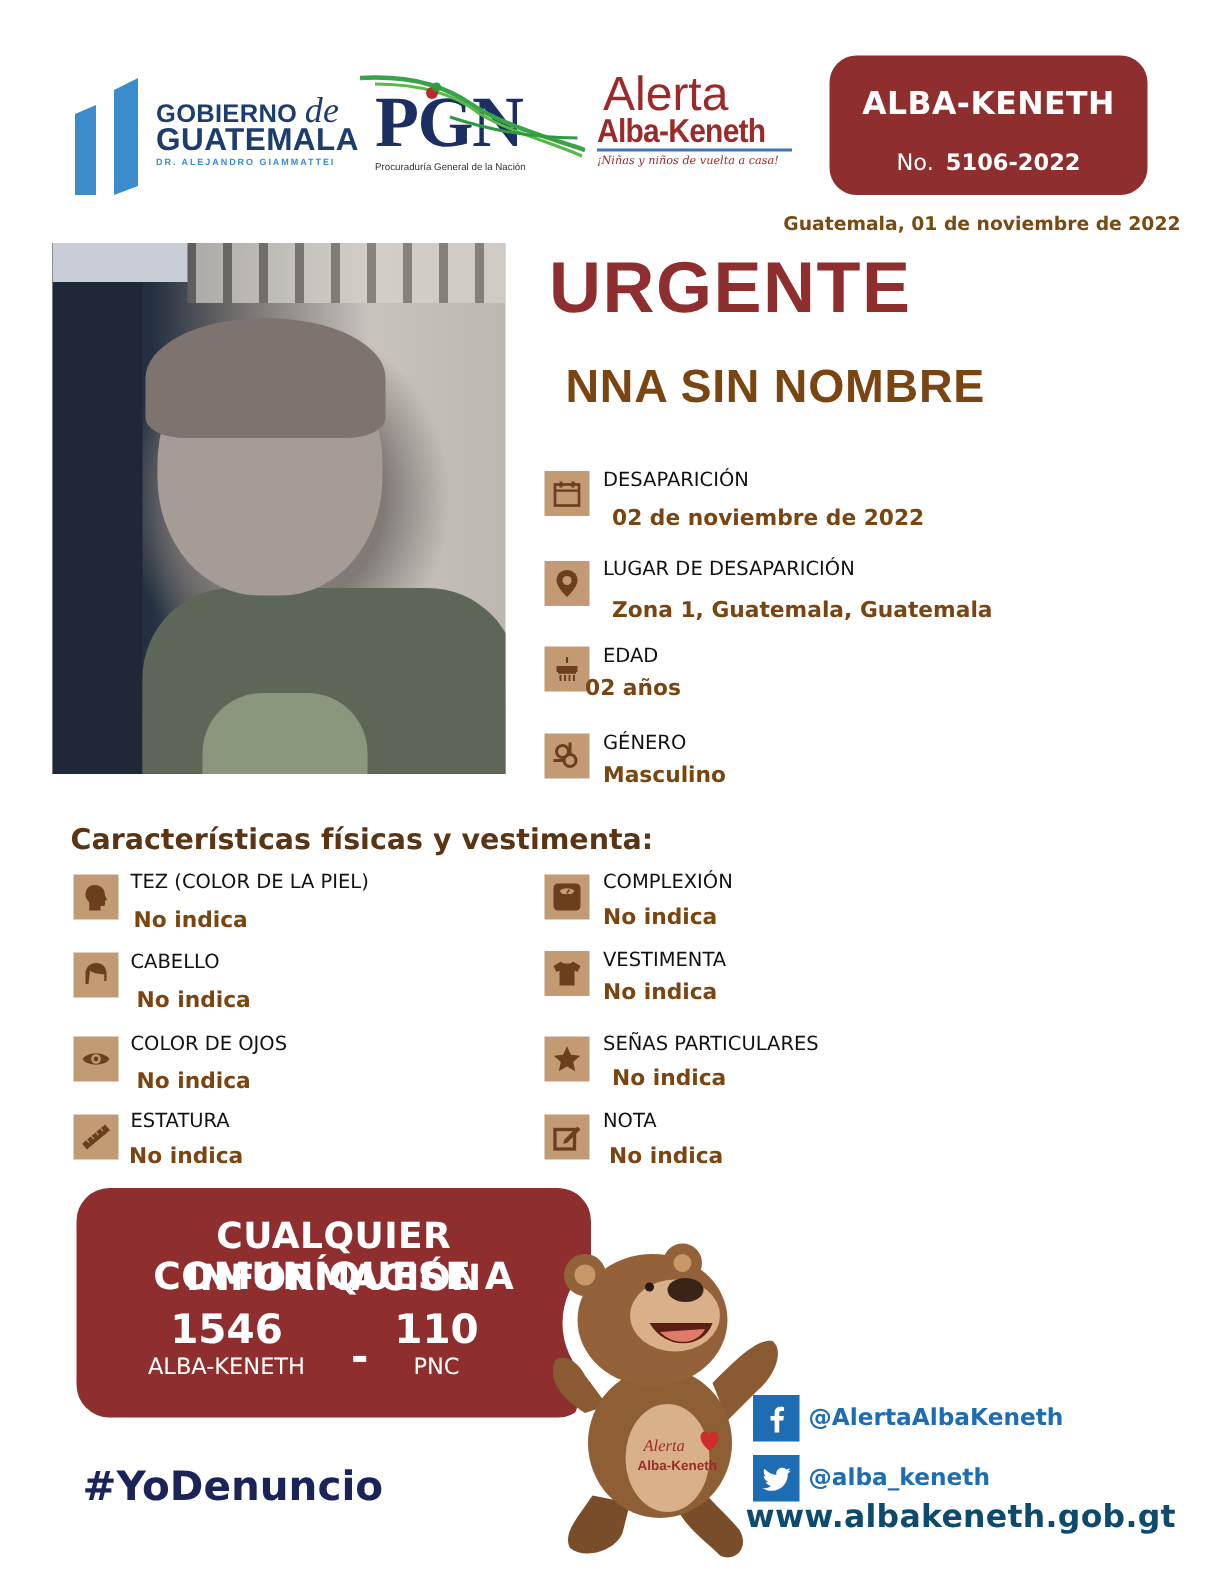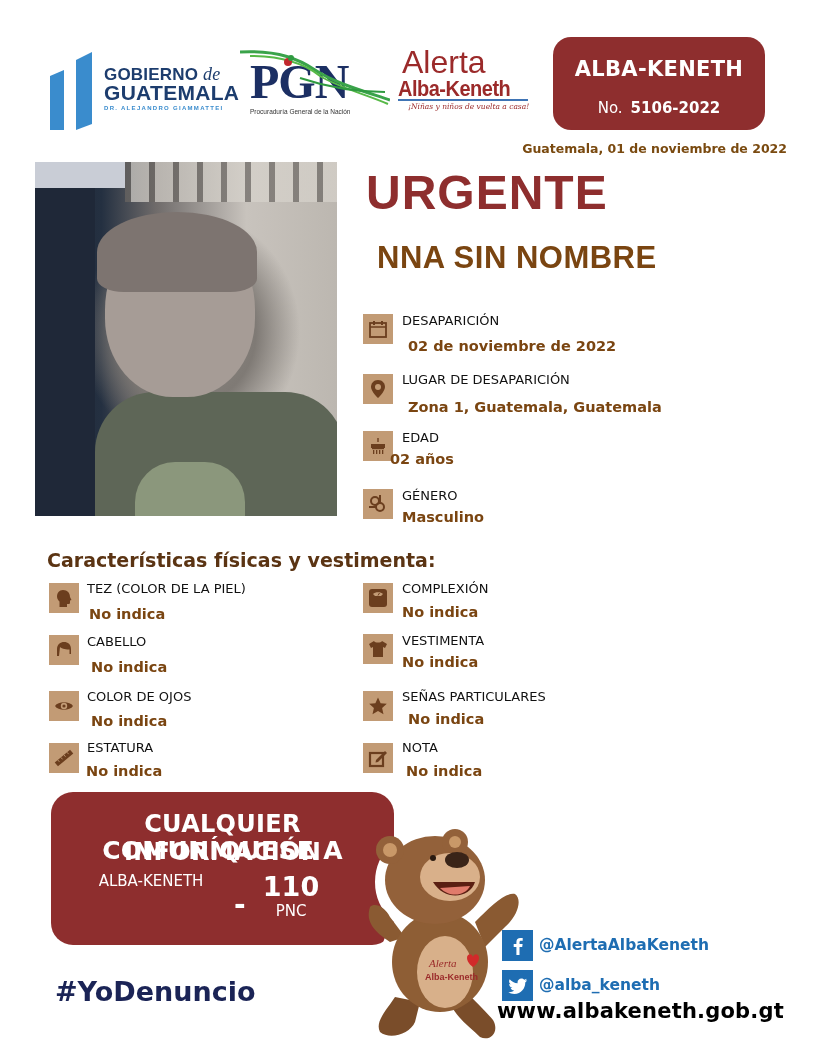--- a/index.html
+++ b/index.html
@@ -5,33 +5,33 @@
   * { box-sizing: border-box; margin: 0; padding: 0; }
   html, body { width: 815px; height: 1054px; background: #ffffff; overflow: hidden; }
   body { position: relative; font-family: "DejaVu Sans", "Liberation Sans", sans-serif; }
 
   .abs { position: absolute; }
 
   
   .gob-bars { left: 50px; top: 52px; width: 44px; height: 78px; }
   .gob-text { left: 104px; top: 66px; color: #1d3d6e; }
   .gob-l1 { font-family: "Liberation Sans", sans-serif; font-weight: 700; font-size: 17px; letter-spacing: 0.2px; line-height: 17px; }
-  .gob-l1 .de { font-family: "Liberation Serif", serif; font-style: italic; font-weight: 400; font-size: 18px; }
+  .gob-l1 .de { font-family: "Liberation Serif", serif; font-style: italic; font-weight: 400; font-size: 24px; }
   .gob-l2 { font-family: "Liberation Sans", sans-serif; font-weight: 700; font-size: 21px; line-height: 20px; letter-spacing: 0.3px; }
   .gob-l3 { font-family: "Liberation Sans", sans-serif; font-weight: 700; font-size: 6px; color: #3a8ccd; letter-spacing: 1.3px; margin-top: 2px; }
 
   .pgn { left: 240px; top: 48px; width: 150px; height: 70px; }
   .pgn-letters { position: absolute; left: 10px; top: 10px; font-family: "Liberation Serif", serif; font-weight: 700; font-size: 48px; color: #1c2f63; letter-spacing: -1px; line-height: 48px; }
   .pgn-sub { position: absolute; left: 10px; top: 60px; font-family: "Liberation Sans", sans-serif; font-size: 6.5px; color: #333; white-space: nowrap; }
 
   .ak-logo { left: 396px; top: 50px; width: 140px; height: 70px; }
   .ak-alerta { position: absolute; left: 6px; top: -6px; font-family: "Liberation Sans", sans-serif; font-size: 32px; color: #9b2a2a; font-weight: 400; line-height: 36px; }
   .ak-name { position: absolute; left: 2px; top: 26px; font-family: "Liberation Sans", sans-serif; font-weight: 700; font-size: 20px; color: #9b2a2a; letter-spacing: -0.5px; transform: scaleY(1.1); transform-origin: left top; }
   .ak-bar { position: absolute; left: 2px; top: 49px; width: 130px; height: 2px; background: #3f74b5; }
-  .ak-tag { position: absolute; left: 12px; top: 52px; font-family: "DejaVu Serif", serif; font-style: italic; font-size: 7.5px; color: #9b2a2a; white-space: nowrap; }
+  .ak-tag { position: absolute; left: 2px; top: 52px; font-family: "DejaVu Serif", serif; font-style: italic; font-size: 7.5px; color: #9b2a2a; white-space: nowrap; }
 
   .case-box { left: 553px; top: 37px; width: 212px; height: 93px; background: #8e2e2e; border-radius: 18px; color: #fff; text-align: center; }
   .case-title { margin-top: 20px; font-weight: 700; font-size: 21px; letter-spacing: 0.3px; }
   .case-no { margin-top: 18px; font-size: 15px; }
   .case-no b { font-weight: 700; margin-left: 8px; }
 
   .date-line { right: 28px; top: 141px; font-weight: 700; font-size: 12.5px; color: #7a4a10; }
 
   
   .photo { left: 35px; top: 162px; width: 302px; height: 354px; overflow: hidden;
@@ -71,21 +71,21 @@
   .num { font-weight: 700; font-size: 27px; line-height: 30px; }
   .num-sub { font-size: 15px; line-height: 18px; }
   .dash { position: absolute; left: 183px; top: 96px; font-weight: 700; font-size: 28px; }
 
   
   .bear { left: 355px; top: 822px; width: 170px; height: 225px; }
 
   
   .soc-icon { position: absolute; width: 31px; height: 31px; background: #1e6db2; display: flex; align-items: center; justify-content: center; color: #fff; }
   .soc-text { position: absolute; font-family: "DejaVu Sans", sans-serif; font-weight: 700; font-size: 15.5px; color: #1e6db2; white-space: nowrap; }
-  .website { left: 497px; top: 999px; font-family: "DejaVu Sans", sans-serif; font-weight: 700; font-size: 21px; color: #000000; white-space: nowrap; letter-spacing: 0.2px; }
+  .website { left: 497px; top: 999px; font-family: "DejaVu Sans", sans-serif; font-weight: 700; font-size: 21px; color: #0c4a6e; white-space: nowrap; letter-spacing: 0.2px; }
   .hashtag { left: 55px; top: 976px; font-family: "DejaVu Sans", sans-serif; font-weight: 700; font-size: 27px; color: #1b2456; white-space: nowrap; }
 </style>
 </head>
 <body>
 
 <svg class="abs gob-bars" viewBox="0 0 44 78">
   <polygon points="0,24 14,18 14,78 0,78" fill="#3a8ccd"></polygon>
   <polygon points="26,8 42,0 42,72 26,78" fill="#3a8ccd"></polygon>
 </svg>
 <div class="abs gob-text">
@@ -252,20 +252,21 @@
       <path d="M8 12 L17 3 L19 5 L10 14 L7.5 14.5 Z" fill="#6b3e1e"></path>
     </svg>
 </div>
 <div class="lbl" style="left:402px;top:740px">NOTA</div>
 <div class="val" style="left:406px;top:763px">No indica</div>
 
 <div class="abs contact">
   <div class="contact-l1">CUALQUIER INFORMACIÓN</div>
   <div class="contact-l2">COMUNÍQUESE A</div>
   <div class="num-a">
+    <div class="num">1546</div>
     <div class="num-sub">ALBA-KENETH</div>
   </div>
   <div class="dash">-</div>
   <div class="num-b">
     <div class="num">110</div>
     <div class="num-sub">PNC</div>
   </div>
 </div>
 
 <svg class="abs bear" viewBox="0 0 170 225">

